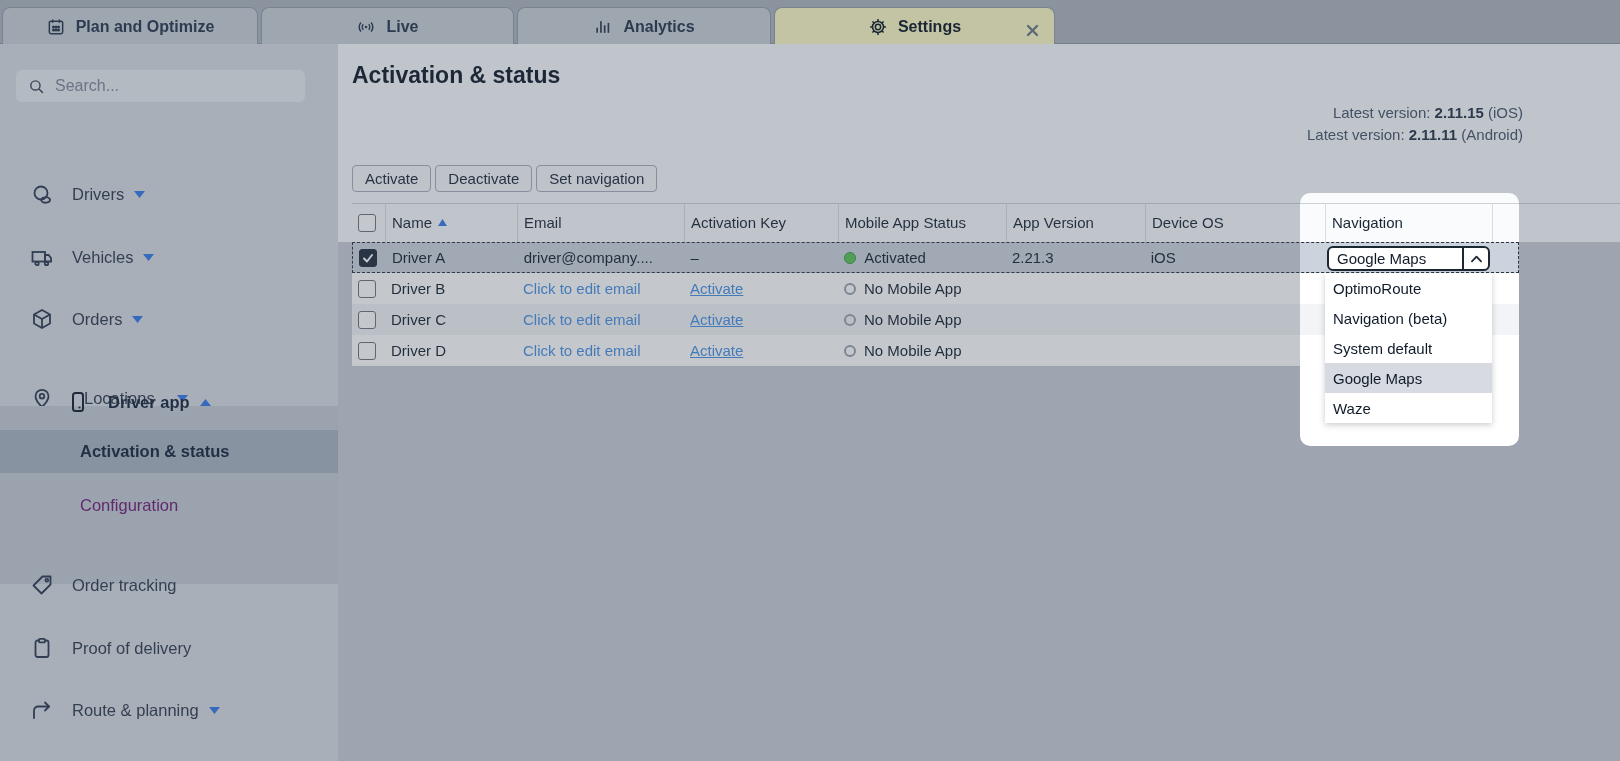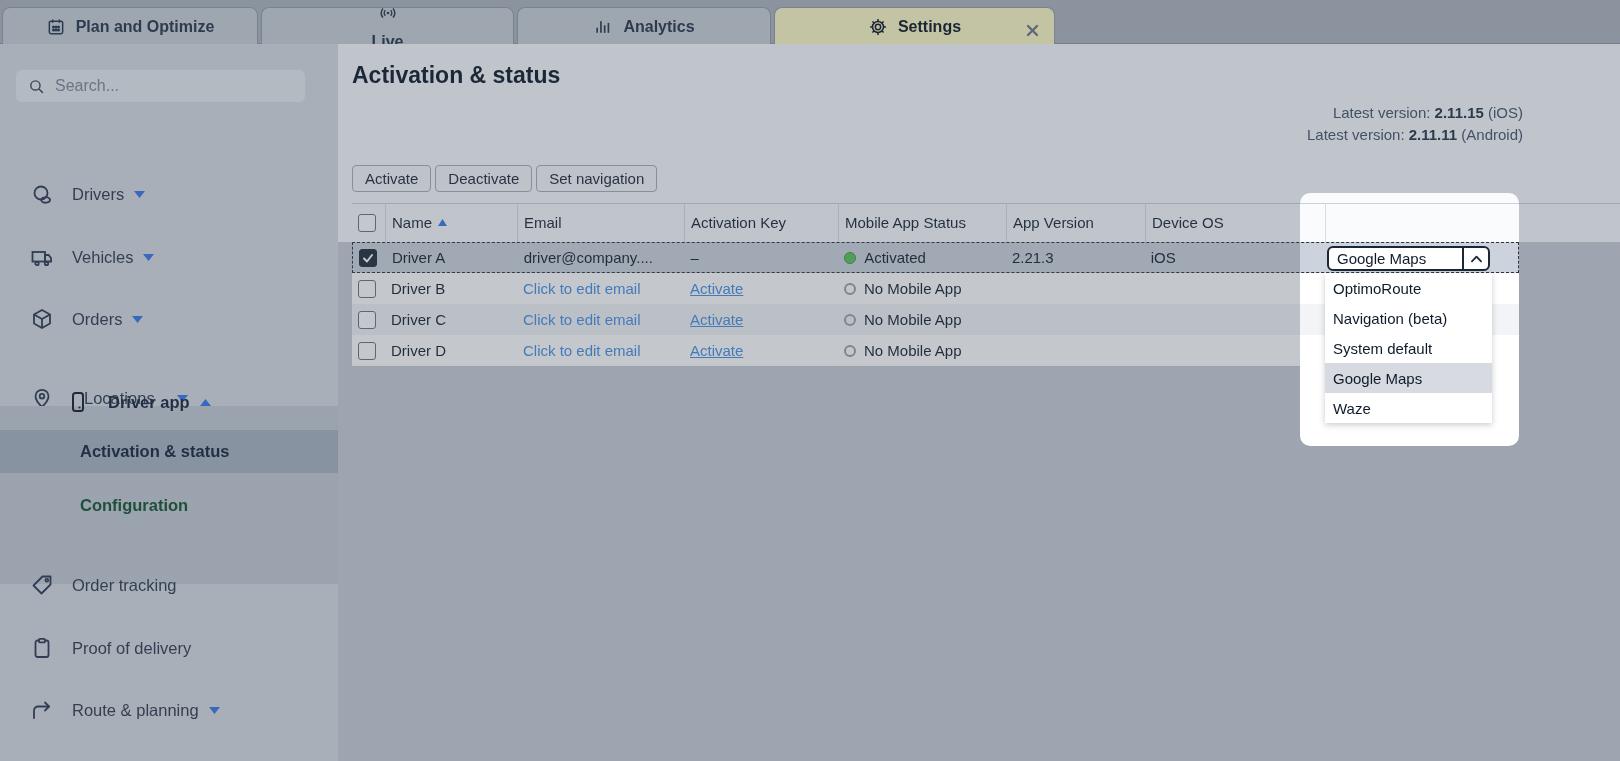--- a/index.html
+++ b/index.html
@@ -20,21 +20,21 @@
   .search { position:absolute; left:16px; top:26px; width:289px; height:32px; background:#e9ebef; border-radius:6px;
             display:flex; align-items:center; padding:0 12px; gap:10px; }
   .search input { border:none; outline:none; background:transparent; font-size:16px; color:#2f3b4d; width:220px; font-family:inherit; }
   .search input::placeholder { color:#7e8998; }
   .side-item { position:absolute; left:0; width:338px; height:44px; display:flex; align-items:center; padding-left:30px;
                color:#2f3b4d; font-size:16.5px; font-weight:500; cursor:pointer; }
   .side-item .icn { width:26px; height:24px; margin-right:16px; display:flex; align-items:center; color:#2c3950; }
   .caret { margin-left:10px; }
   .section { position:absolute; left:0; top:362px; width:338px; height:178px; background:#c5cad3; }
   .sub-item { position:absolute; left:0; width:338px; height:44px; display:flex; align-items:center; padding-left:80px;
-              color:#14532d; font-size:16.5px; cursor:pointer;font-weight:bold; }
+              color:#701a75; font-size:16.5px; cursor:pointer; }
   .sub-item.selected { background:#aab4c2; font-weight:700; color:#16233a; height:43px; }
 
   
   .main-card { position:absolute; left:338px; top:44px; width:1282px; height:198px; background:#fafbfc; }
   .page-title { position:absolute; left:352px; top:62px; font-size:23px; font-weight:700; color:#0f1a29; }
   .versions { position:absolute; right:97px; top:102px; text-align:right; font-size:15px; line-height:22px; color:#45556a; }
   .versions b { color:#263548; }
   .toolbar { position:absolute; left:352px; top:165px; display:flex; gap:4px; }
   .btn { height:27px; padding:0 12px; background:#f6f7f9; border:1px solid #a6aeba; border-radius:4px;
          font-size:15px; color:#1d2737; display:flex; align-items:center; cursor:pointer; font-family:inherit; }
@@ -83,21 +83,21 @@
         <line x1="16" y1="3" x2="16" y2="7"></line>
         <circle cx="9" cy="12" r="0.9" fill="currentColor"></circle>
         <circle cx="12" cy="12" r="0.9" fill="currentColor"></circle>
         <circle cx="15" cy="12" r="0.9" fill="currentColor"></circle>
         <circle cx="9" cy="15.5" r="0.9" fill="currentColor"></circle>
         <circle cx="12" cy="15.5" r="0.9" fill="currentColor"></circle>
         <circle cx="15" cy="15.5" r="0.9" fill="currentColor"></circle>
       </svg>
     <span>Plan and Optimize</span>
   </div>
-  <div class="tab" style="left:261px;width:253px;flex-direction:column;">
+  <div class="tab" style="left:261px;width:253px;">
     <svg width="20" height="20" viewBox="0 0 24 24" fill="none" stroke="currentColor" stroke-width="1.8">
         <circle cx="12" cy="12" r="1.6" fill="currentColor" stroke="none"></circle>
         <path d="M8.8 8.8a4.6 4.6 0 000 6.4"></path>
         <path d="M15.2 8.8a4.6 4.6 0 010 6.4"></path>
         <path d="M6 6.5a8 8 0 000 11"></path>
         <path d="M18 6.5a8 8 0 010 11"></path>
       </svg>
     <span>Live</span>
   </div>
   <div class="tab" style="left:517px;width:254px;">
@@ -283,20 +283,21 @@
     <span>Name</span>
     <svg width="9" height="7" viewBox="0 0 9 7">
         <polygon points="0,7 9,7 4.5,0" fill="#3579e8"></polygon>
       </svg>
   </div>
   <div class="th c2">Email</div>
   <div class="th c3">Activation Key</div>
   <div class="th c4">Mobile App Status</div>
   <div class="th c5">App Version</div>
   <div class="th c6">Device OS</div>
+  <div class="th c7">Navigation</div>
   <div class="th c8"></div>
 </div>
 
 <div class="row sel" style="top:242px;">
   <div class="td c0">
       <span class="cb checked">
         <svg width="12" height="12" viewBox="0 0 12 12" fill="none" stroke="#fff" stroke-width="2" stroke-linecap="round" stroke-linejoin="round">
           <polyline points="2,6.5 5,9.5 10,3"></polyline>
         </svg>
       </span>

